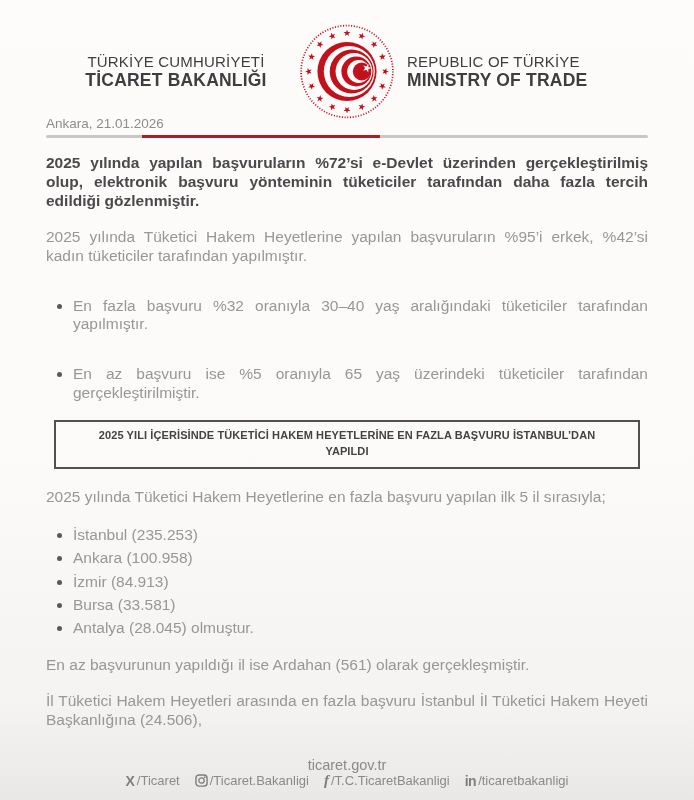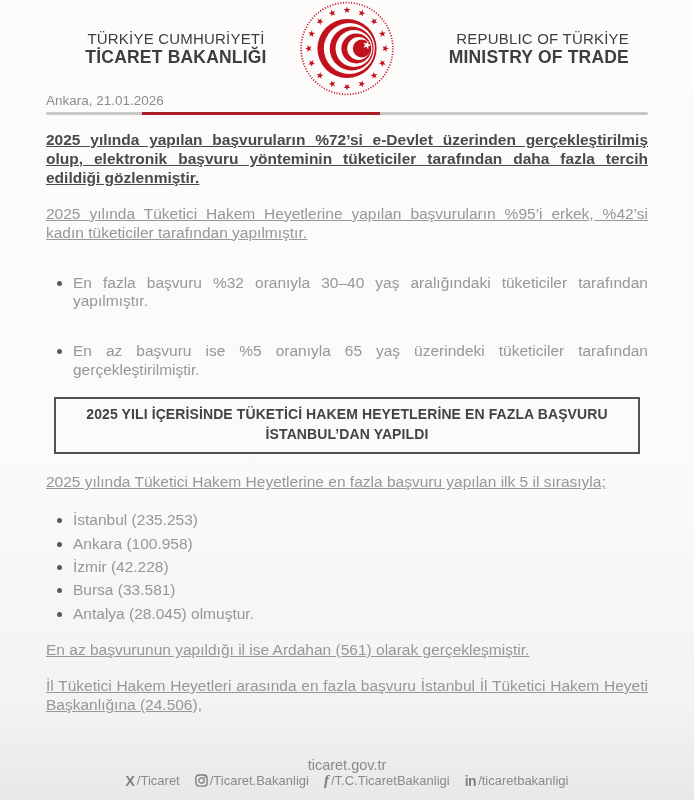--- a/index.html
+++ b/index.html
@@ -11,59 +11,59 @@
     position:relative;
     width:694px;height:800px;
     margin:0 auto;
     background:linear-gradient(180deg,#fdfcfb 0%,#fbfaf9 60%,#f4f3f2 88%,#e9e8e6 100%);
     overflow:hidden;
     box-sizing:border-box;
   }
   
   .header-row{
     display:flex;align-items:center;justify-content:center;
-    padding-top:0;gap:10px;
+    padding-top:23px;gap:10px;
   }
   .org-block{width:222px;line-height:1.15;color:#3e3e40;}
   .org-block.tr{text-align:center;}
-  .org-block.en{text-align:right;}
+  .org-block.en{text-align:left;}
   .org-line1{font-size:15px;font-weight:400;letter-spacing:.2px;}
   .org-line2{font-size:17.5px;font-weight:700;letter-spacing:.2px;}
   .logo-wrap{width:100px;height:97px;flex:0 0 auto;}
   .dateline{
     margin:-4px 0 4px;padding:0 46px;
     font-size:13.5px;color:#8d8d8d;
   }
   .rule{
     margin:4px 46px 0;height:3px;border-radius:2px;
     background:linear-gradient(to right,
       #c9c8c7 0 16%,
       #ae1c25 16% 55.5%,
       #c9c8c7 55.5% 100%);
   }
   
   .content{padding:16px 46px 0;color:#979797;font-size:15.5px;line-height:1.22;}
-  .content p{margin:0 0 17px;text-decoration:underline;}
+  .content p{margin:0 0 17px;}
   p.lead{
     color:#4a4a4c;font-weight:700;text-align:justify;
   }
   p.justify{text-align:justify;}
   ul.bullets{
     margin:0 0 17px;padding-left:27px;list-style:disc;
   }
   ul.bullets li{margin:0 0 2px;}
   ul.bullets li::marker{color:#59595b;}
   ul.bullets.justified li{text-align:justify;margin-top:31px;}
   ul.bullets.cities{line-height:1.38;}
   .headline-box{
     margin:8px 8px 19px;
     border:2px solid #515153;
     padding:6px 26px 8px;
     text-align:center;
-    font-size:14px;font-weight:700;line-height:1.4;
+    font-size:11px;font-weight:700;line-height:1.4;
     color:#434345;letter-spacing:.1px;
     background:transparent;
   }
   .tight{margin:0 0 0 !important;}
   
   .footer{
     position:absolute;left:0;right:0;bottom:12px;
     display:flex;align-items:center;justify-content:space-between;
     padding:0 46px;color:#8a8a8a;flex-direction:column;
   }
@@ -147,21 +147,21 @@
       <li>En az başvuru ise %5 oranıyla 65 yaş üzerindeki tüketiciler tarafından gerçekleştirilmiştir.</li>
     </ul>
 
     <div class="headline-box">2025 YILI İÇERİSİNDE TÜKETİCİ HAKEM HEYETLERİNE EN FAZLA BAŞVURU İSTANBUL’DAN YAPILDI</div>
 
     <p>2025 yılında Tüketici Hakem Heyetlerine en fazla başvuru yapılan ilk 5 il sırasıyla;</p>
 
     <ul class="bullets cities">
       <li>İstanbul (235.253)</li>
       <li>Ankara (100.958)</li>
-      <li>İzmir (42.228)</li>
+      <li>İzmir (84.913)</li>
       <li>Bursa (33.581)</li>
       <li>Antalya (28.045) olmuştur.</li>
     </ul>
 
     <p>En az başvurunun yapıldığı il ise Ardahan (561) olarak gerçekleşmiştir.</p>
 
     <p class="justify tight">İl Tüketici Hakem Heyetleri arasında en fazla başvuru İstanbul İl Tüketici Hakem Heyeti Başkanlığına (24.506),</p>
 
   </div>
 

